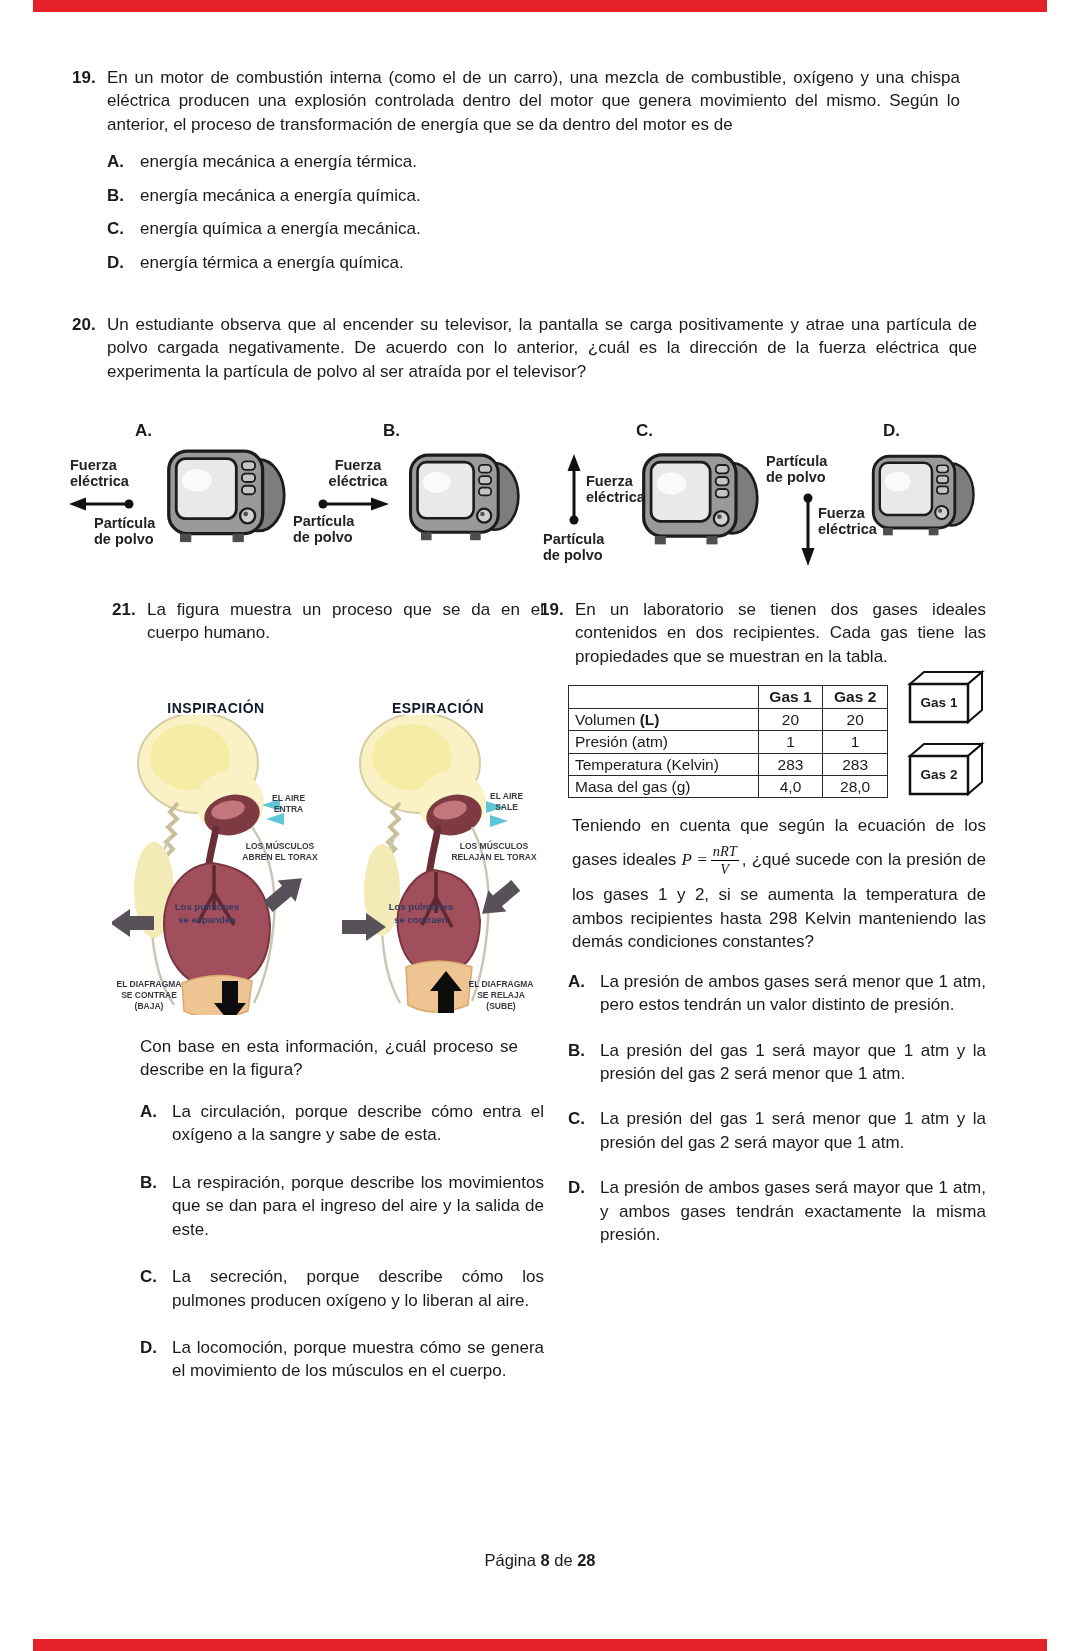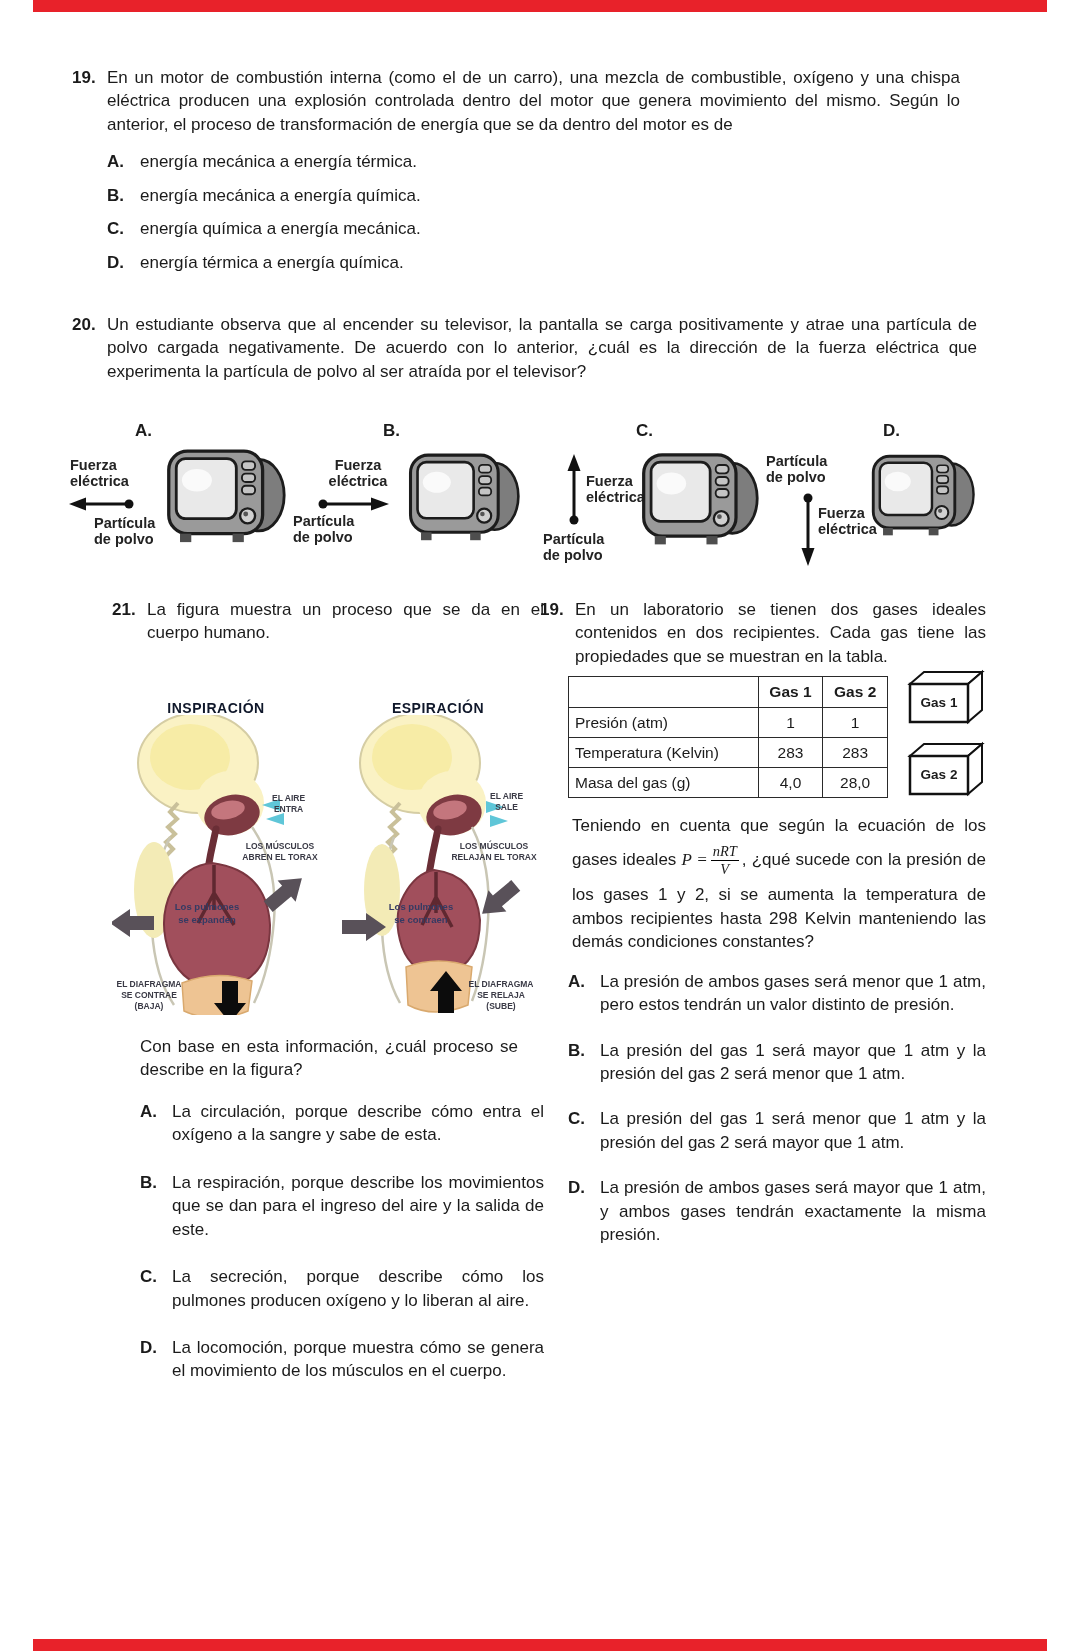--- a/index.html
+++ b/index.html
@@ -42,21 +42,21 @@
   .fig-title{position:absolute;top:46px;left:0;width:100%;text-align:center;
              color:#0f172a;font-size:14px;font-weight:bold;letter-spacing:0.5px;}
   .panel svg{position:absolute;top:62px;left:0;}
   .fig-label{position:absolute;font-size:8.5px;font-weight:bold;line-height:1.3;
              white-space:pre-line;color:#3a3a46;text-align:center;}
   .lungs-label{position:absolute;font-size:9.5px;font-weight:bold;line-height:1.35;
              white-space:pre-line;color:#353a63;text-align:center;}
   .fig-caption{margin-left:28px;margin-top:10px;width:378px;text-align:justify;}
 
   
-  .table-row-wrap{display:flex;margin-top:8px;gap:16px;margin-left:28px;}
+  .table-row-wrap{display:flex;margin-top:8px;gap:16px;margin-left:28px;align-items:flex-end;}
   table.gas{border-collapse:collapse;font-size:15.5px;line-height:1.25;}
   table.gas th,table.gas td{border:1.6px solid #2a2a2a;padding:1px 6px;}
   table.gas th{font-weight:bold;text-align:center;}
   table.gas td.rl{width:178px;}
   table.gas td.val{width:52px;text-align:center;}
   table.gas th.val{width:52px;}
   .boxes{display:flex;flex-direction:column;gap:14px;margin-top:-8px;}
   .gasbox{position:relative;width:82px;height:58px;}
   .gasbox svg{position:absolute;top:0;left:0;}
   .gasbox .boxlabel{position:absolute;left:6px;top:16px;width:58px;height:38px;
@@ -327,20 +327,25 @@
 
     <div class="table-row-wrap">
       <table class="gas">
         <tbody>
             <tr>
           <th class="rl"></th>
           <th class="val">Gas 1</th>
           <th class="val">Gas 2</th>
         </tr>
         <tr>
+          <td class="rl"><span>Volumen </span><b>(L)</b></td>
+          <td class="val">20</td>
+          <td class="val">20</td>
+        </tr>
+        <tr>
           <td class="rl"><span>Presión (atm)</span><b></b></td>
           <td class="val">1</td>
           <td class="val">1</td>
         </tr>
         <tr>
           <td class="rl"><span>Temperatura (Kelvin)</span><b></b></td>
           <td class="val">283</td>
           <td class="val">283</td>
         </tr>
         <tr>
@@ -386,13 +391,19 @@
         <span class="opt-letter">C.</span>
         <span class="opt-text">La presión del gas 1 será menor que 1 atm y la presión del gas 2 será mayor que 1 atm.</span>
       </div>
       <div class="col-opt">
         <span class="opt-letter">D.</span>
         <span class="opt-text">La presión de ambos gases será mayor que 1 atm, y ambos gases tendrán exactamente la misma presión.</span>
       </div>
     </div>
   </section>
 
+  <div id="footer">
+    <span>Página</span>
+    <b>8</b>
+    <span>de</span>
+    <b>28</b>
+  </div>
 </div>
 
 </body></html>

